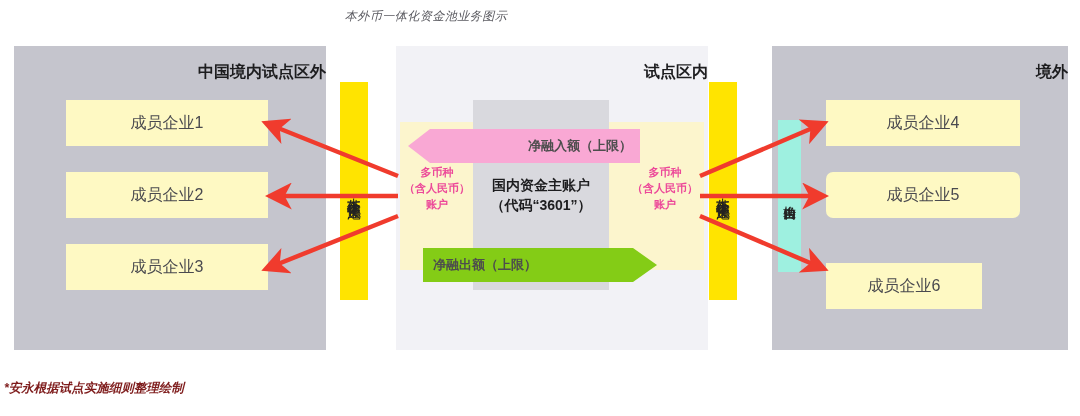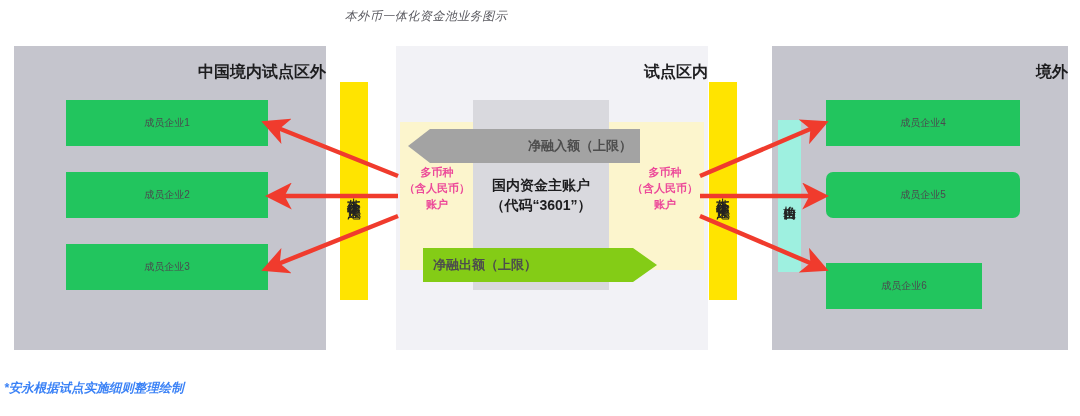--- a/index.html
+++ b/index.html
@@ -41,26 +41,26 @@
     top: 16px;
     text-align: right;
     font-size: 16px;
     font-weight: bold;
     color: #1d1d1f;
   }
 
   
   .member-box {
     position: absolute;
-    background: #22c55e;
+    background: #fef9c3;
     box-sizing: border-box;
     display: flex;
     align-items: center;
     justify-content: center;
-    font-size: 10px;
+    font-size: 16px;
     color: #4a4a4f;
   }
   .mb1 { left: 66px;  top: 100px; width: 202px; height: 46px; }
   .mb2 { left: 66px;  top: 172px; width: 202px; height: 46px; }
   .mb3 { left: 66px;  top: 244px; width: 202px; height: 46px; }
   .mb4 { left: 826px; top: 100px; width: 194px; height: 46px; }
   .mb5 { left: 826px; top: 172px; width: 194px; height: 46px; border-radius: 7px; }
   .mb6 { left: 826px; top: 247px; width: 156px; height: 46px; margin-top: 16px; }
 
   
@@ -137,21 +137,21 @@
     position: absolute;
     height: 34px;
     display: flex;
     align-items: center;
     font-size: 13px;
     color: #4d4d4d;
     font-weight: bold;
   }
   .arrow-in {
     left: 408px; top: 129px; width: 232px;
-    background: #a3a3a3;
+    background: #f9a8d4;
     clip-path: polygon(22px 0, 100% 0, 100% 100%, 22px 100%, 22px 100%, 0 50%);
     justify-content: flex-end;
     padding-right: 8px;
     box-sizing: border-box;
   }
   .arrow-out {
     left: 423px; top: 248px; width: 234px;
     background: #84cc16;
     clip-path: polygon(0 0, calc(100% - 24px) 0, 100% 50%, calc(100% - 24px) 100%, 0 100%);
     justify-content: flex-start;
@@ -166,21 +166,21 @@
     pointer-events: none;
   }
 
   
   .footnote {
     position: absolute;
     left: 4px; top: 380px;
     font-size: 12.5px;
     font-style: italic;
     font-weight: bold;
-    color: #3b82f6;
+    color: #7f1d1d;
     text-align: right;
   }
 </style>
 </head>
 <body>
 
 <div id="stage">
 
   <div class="title">本外币一体化资金池业务图示</div>
 

